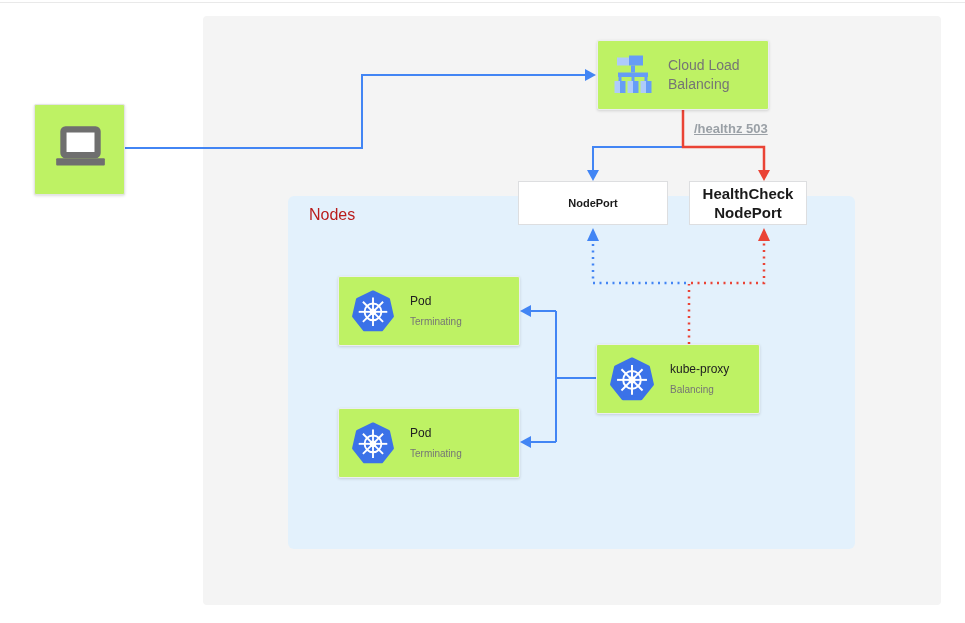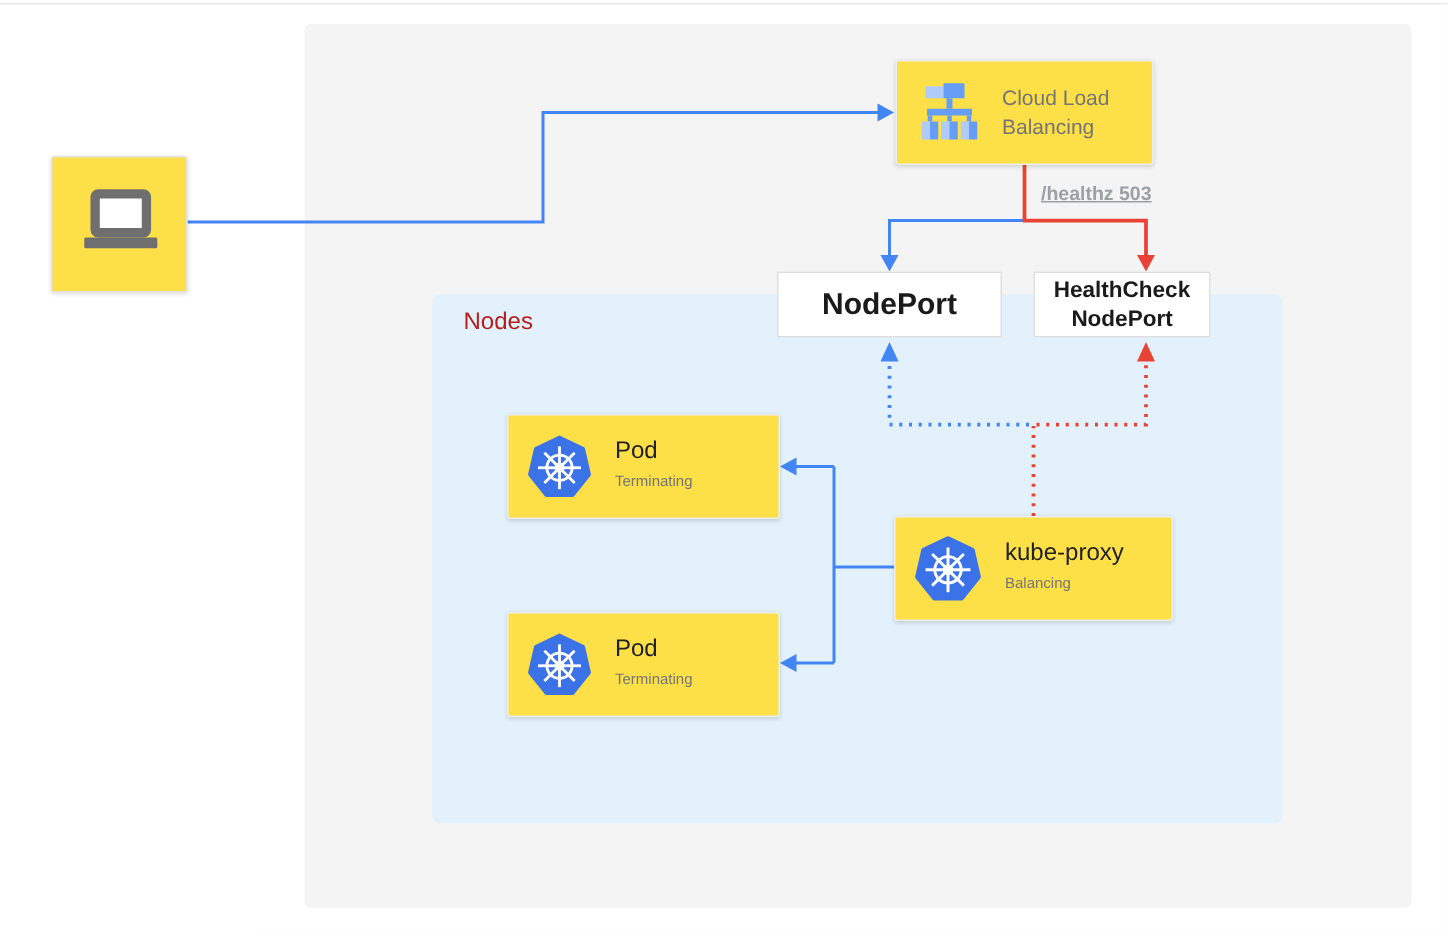--- a/index.html
+++ b/index.html
@@ -15,39 +15,39 @@
     font-family:"Liberation Sans","DejaVu Sans",sans-serif;
   }
   .top-rule{position:absolute;left:0;top:2px;width:965px;height:1px;background:#E9E9E9;}
   .outer-region{position:absolute;left:203px;top:16px;width:738px;height:589px;
     background:var(--outer-bg);border-radius:4px;}
   .nodes-group{position:absolute;left:288px;top:196px;width:567px;height:353px;
     background:var(--nodes-bg);border-radius:6px;}
   .nodes-label{position:absolute;left:309px;top:206px;font-size:16px;color:#b91c1c;}
   svg.edges{position:absolute;left:0;top:0;width:965px;height:623px;pointer-events:none;}
 
-  .card{position:absolute;background:#fde047;border:1px solid #ECEDEF;border-radius:2px;
+  .card{position:absolute;background:#bef264;border:1px solid #ECEDEF;border-radius:2px;
     box-shadow:0 1px 3px rgba(0,0,0,0.14);display:flex;align-items:center;}
   .laptop-card{left:34px;top:104px;width:91px;height:91px;justify-content:center;
     border:1px solid #E4E4E4;}
   .clb-card{left:597px;top:40px;width:172px;height:70px;padding-left:13px;gap:13px;}
   .clb-label{font-size:14px;line-height:19px;color:var(--text-gray);width:88px;}
   .port-box{position:absolute;background:#fff;border:1px solid var(--border);
     display:flex;align-items:center;justify-content:center;text-align:center;
     font-weight:bold;color:#1a1a1a;}
-  .nodeport-box{left:518px;top:181px;width:150px;height:44px;font-size:20px;}
+  .nodeport-box{left:518px;top:181px;width:150px;height:44px;font-size:11px;}
   .healthcheck-box{left:689px;top:181px;width:118px;height:44px;font-size:15px;line-height:19px;}
   .healthcheck-box span{width:120px;display:block;}
   .healthz-label{position:absolute;left:694px;top:121px;font-size:13px;font-weight:bold;
     color:var(--label-gray);text-decoration:underline;}
   .k8s-card{padding-left:13px;gap:16px;}
   .pod1-card{left:338px;top:276px;width:182px;height:70px;}
   .pod2-card{left:338px;top:408px;width:182px;height:70px;}
-  .kubeproxy-card{left:596px;top:344px;width:186px;height:70px;}
-  .k8s-title{font-size:16px;line-height:22px;color:var(--text-dark);}
+  .kubeproxy-card{left:596px;top:344px;width:164px;height:70px;}
+  .k8s-title{font-size:12px;line-height:22px;color:var(--text-dark);}
   .k8s-sub{font-size:10px;line-height:20px;color:var(--text-gray);}
 </style>
 </head>
 <body>
 
 <div class="top-rule"></div>
 <div class="outer-region"></div>
 <div class="nodes-group"></div>
 <div class="nodes-label">Nodes</div>
 

